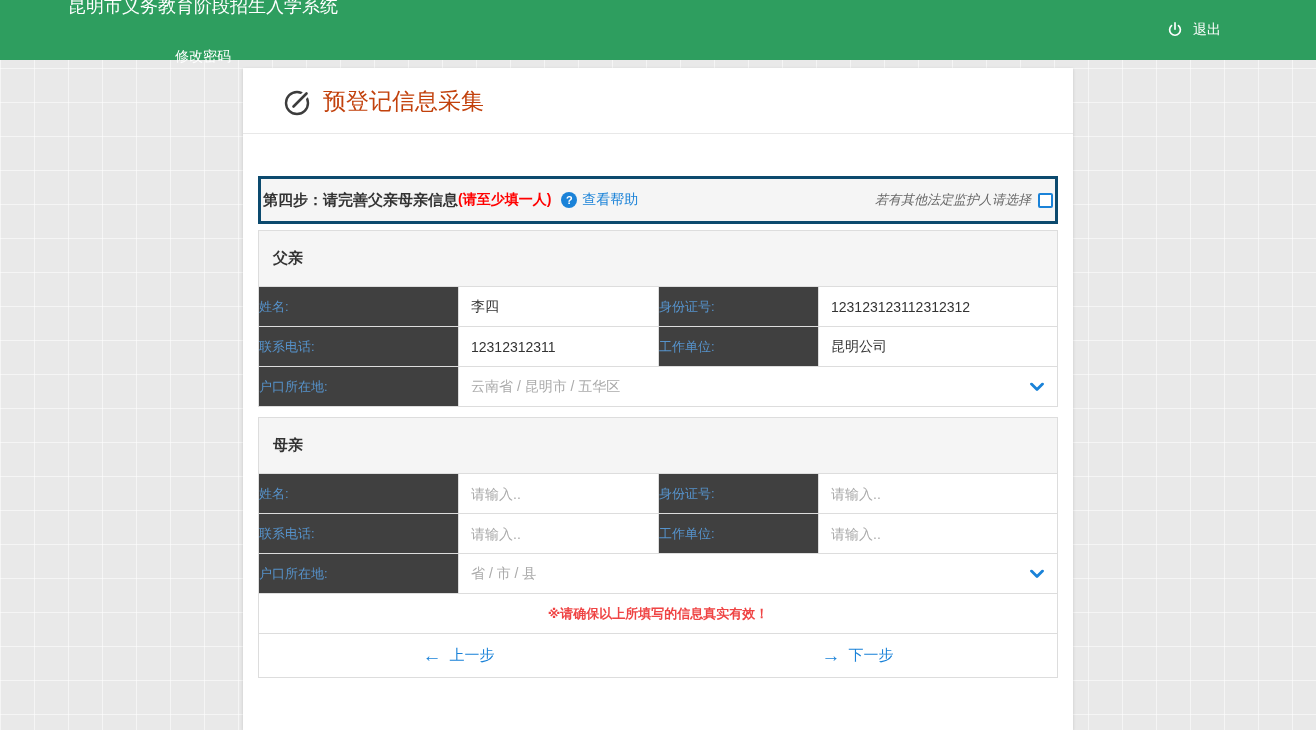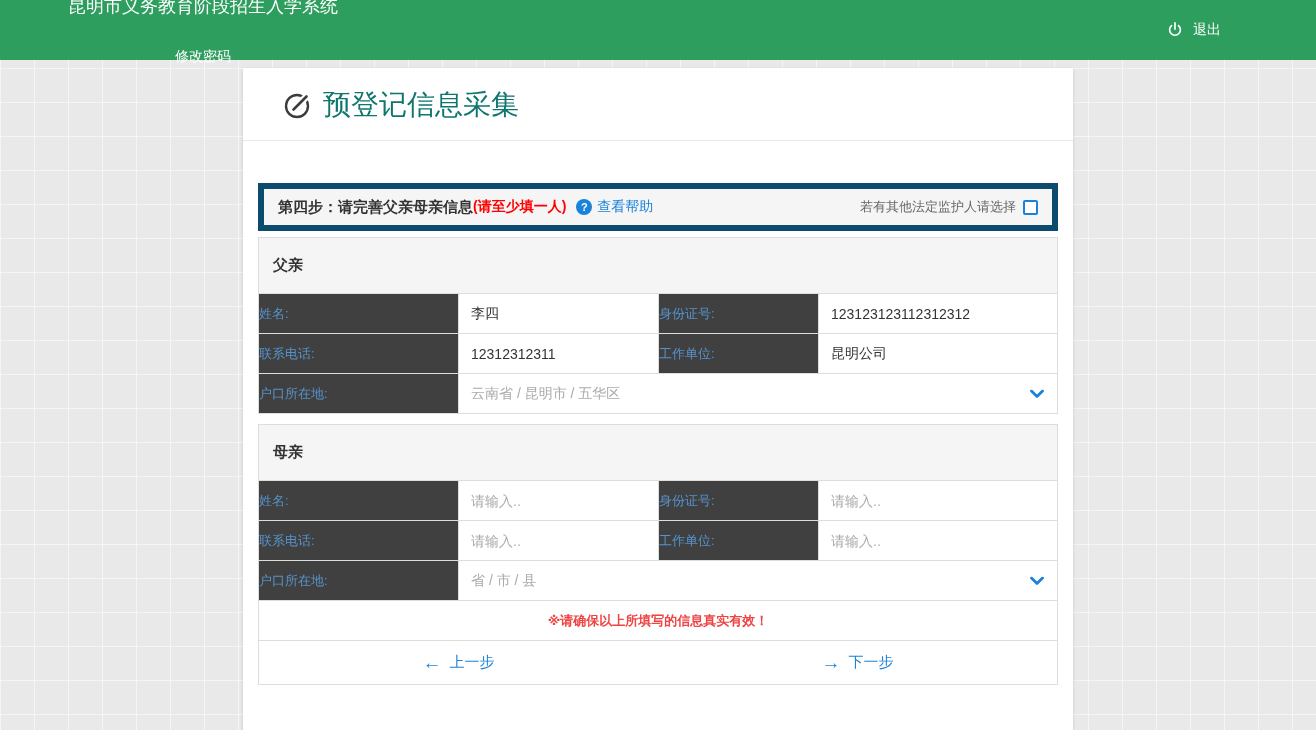--- a/index.html
+++ b/index.html
@@ -24,36 +24,36 @@
 
   .card {
     width:830px; margin:8px auto 0; background:#fff;
     box-shadow:0 1px 3px rgba(0,0,0,.15);
   }
   .card-header {
     padding:18px 40px 16px; border-bottom:1px solid #e8e8e8;
     display:flex; align-items:center; gap:10px;
   }
   .edit-icon { display:flex; }
-  .card-title { font-size:28px; font-weight:normal; color:#0f766e; }
+  .card-title { font-size:23px; font-weight:normal; color:#c2410c; }
   .card-body { padding:42px 15px 52px; }
 
   .step-header {
-    background:#f5f5f5; border:6px solid #0c4a6e; height:48px;
-    display:flex; align-items:center; padding:0 14px; margin-bottom:6px;
+    background:#f5f5f5; border:3px solid #0c4a6e; height:48px;
+    display:flex; align-items:center; padding:0 2px; margin-bottom:6px;
   }
   .step-title { font-size:15px; font-weight:bold; color:#333; }
   .step-subtitle { font-size:14px; font-weight:bold; color:#f00; }
   .help-icon {
     width:16px; height:16px; background:#1a82d8; color:#fff; border-radius:50%;
     font-size:11px; font-weight:bold; display:inline-flex; align-items:center;
     justify-content:center; margin-left:10px; cursor:pointer; flex:none;
   }
   .help-link { color:#1a82d8; font-size:14px; margin-left:5px; cursor:pointer; text-decoration:none; }
-  .guardian-note { margin-left:auto; font-size:13px; color:#666; }
+  .guardian-note { margin-left:auto; font-size:13px; color:#666;font-style:italic; }
   .guardian-checkbox {
     width:15px; height:15px; border:2px solid #1a82d8; border-radius:2px;
     margin-left:7px; cursor:pointer; background:#fff; flex:none;
   }
 
   table.form-table { width:100%; border-collapse:collapse; }
   table.form-table.father { margin-bottom:10px; }
   table.form-table td { border:1px solid #ddd; }
   .section-title { background:#f5f5f5; font-size:15px; font-weight:bold; color:#333; padding:18px 14px; }
   td.lbl { background:#404040; color:#5693cc; font-size:13px; text-align:left; height:40px; }

